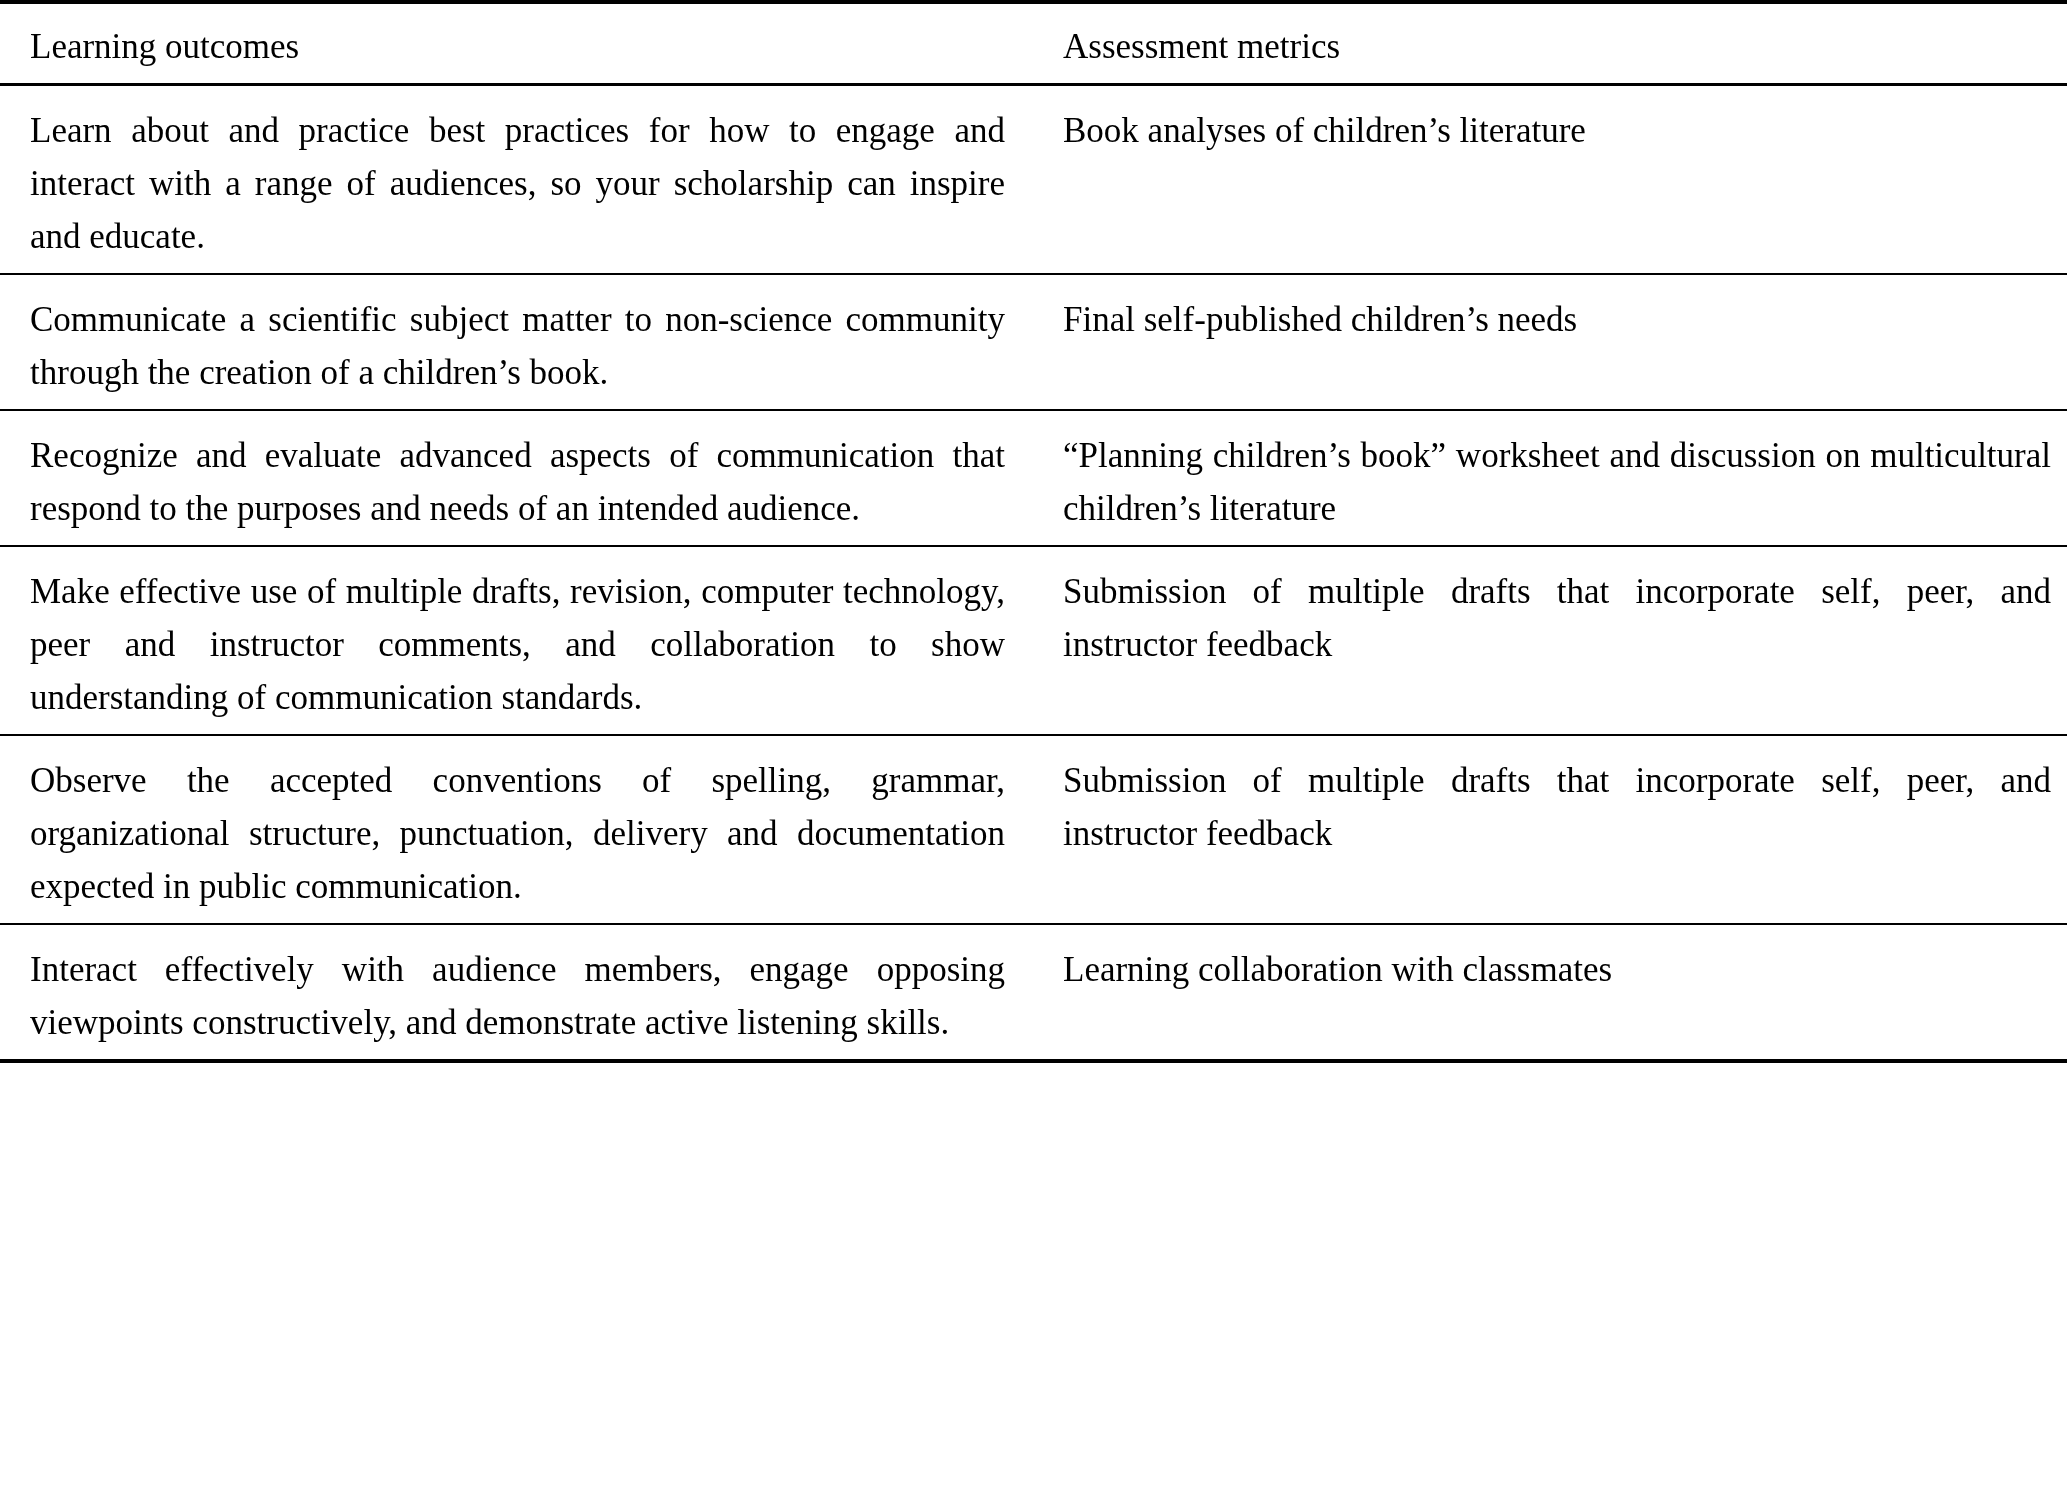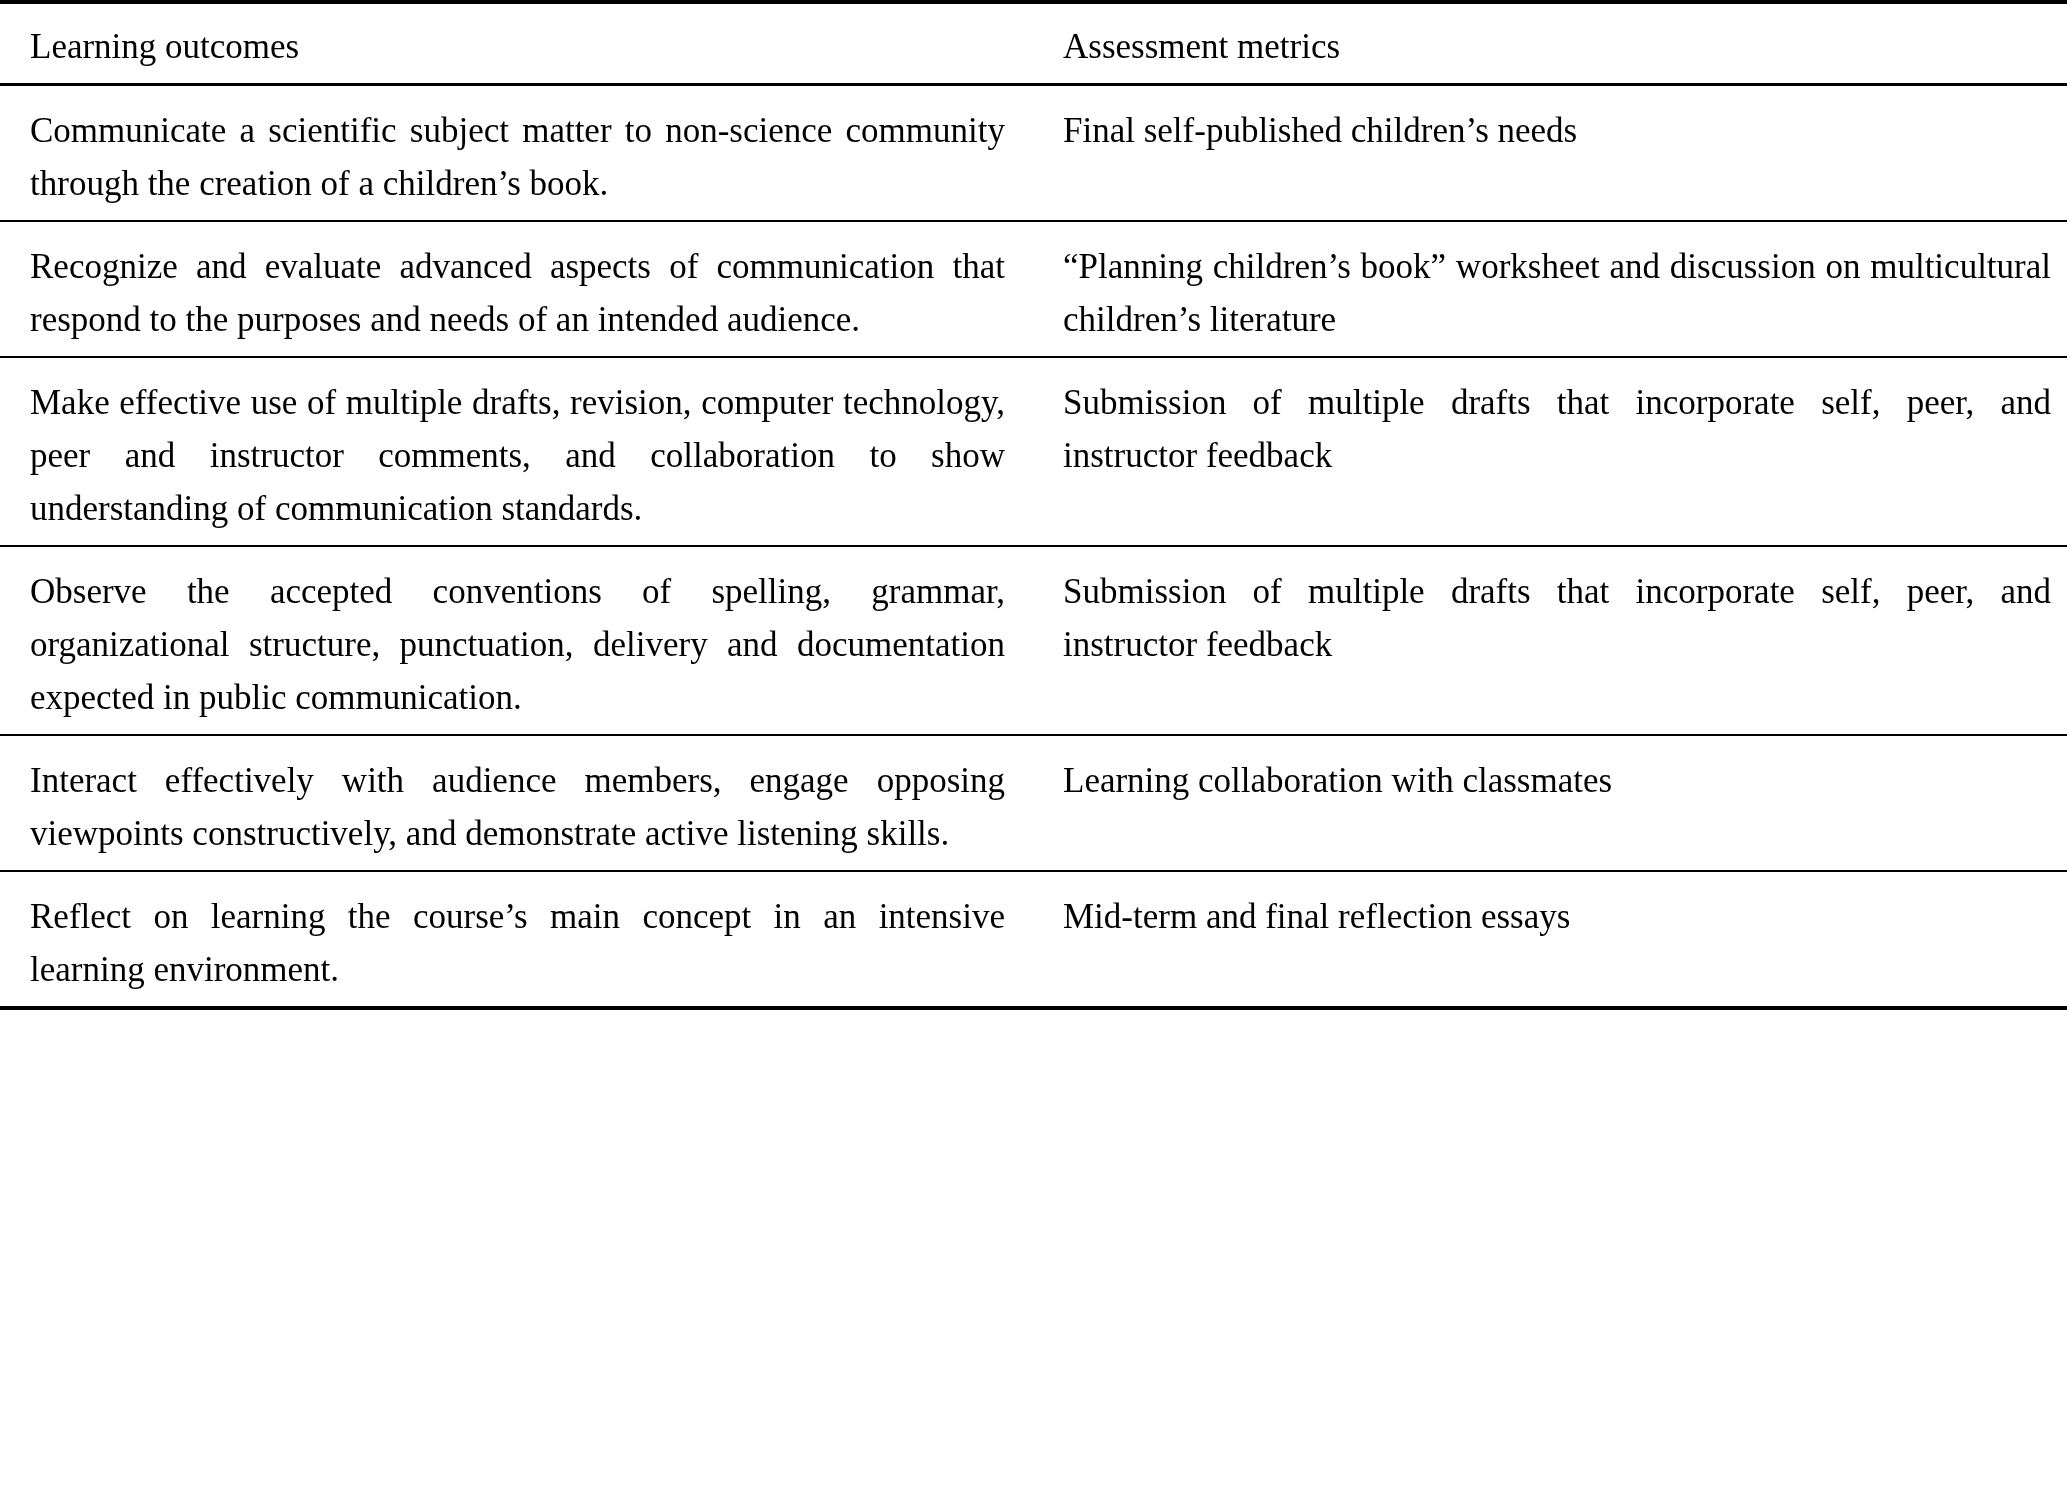--- a/index.html
+++ b/index.html
@@ -53,37 +53,37 @@
     <col class="col-metrics">
   </colgroup>
   <thead>
     <tr>
       <th>Learning outcomes</th>
       <th>Assessment metrics</th>
     </tr>
   </thead>
   <tbody>
     <tr>
+      <td>Learn about and practice best practices for how to engage and interact with a range of audiences, so your scholarship can inspire and educate.</td>
+      <td>Book analyses of children’s literature</td>
+    </tr>
+    <tr>
       <td>Communicate a scientific subject matter to non-science community through the creation of a children’s book.</td>
       <td>Final self-published children’s needs</td>
     </tr>
     <tr>
       <td>Recognize and evaluate advanced aspects of communication that respond to the purposes and needs of an intended audience.</td>
       <td>“Planning children’s book” worksheet and discussion on multicultural children’s literature</td>
     </tr>
     <tr>
       <td>Make effective use of multiple drafts, revision, computer technology, peer and instructor comments, and collaboration to show understanding of communication standards.</td>
       <td>Submission of multiple drafts that incorporate self, peer, and instructor feedback</td>
     </tr>
     <tr>
       <td>Observe the accepted conventions of spelling, grammar, organizational structure, punctuation, delivery and documentation expected in public communication.</td>
       <td>Submission of multiple drafts that incorporate self, peer, and instructor feedback</td>
     </tr>
     <tr>
       <td>Interact effectively with audience members, engage opposing viewpoints constructively, and demonstrate active listening skills.</td>
       <td>Learning collaboration with classmates</td>
     </tr>
-    <tr>
-      <td>Reflect on learning the course’s main concept in an intensive learning environment.</td>
-      <td>Mid-term and final reflection essays</td>
-    </tr>
   </tbody>
 </table>
 
 </body></html>

